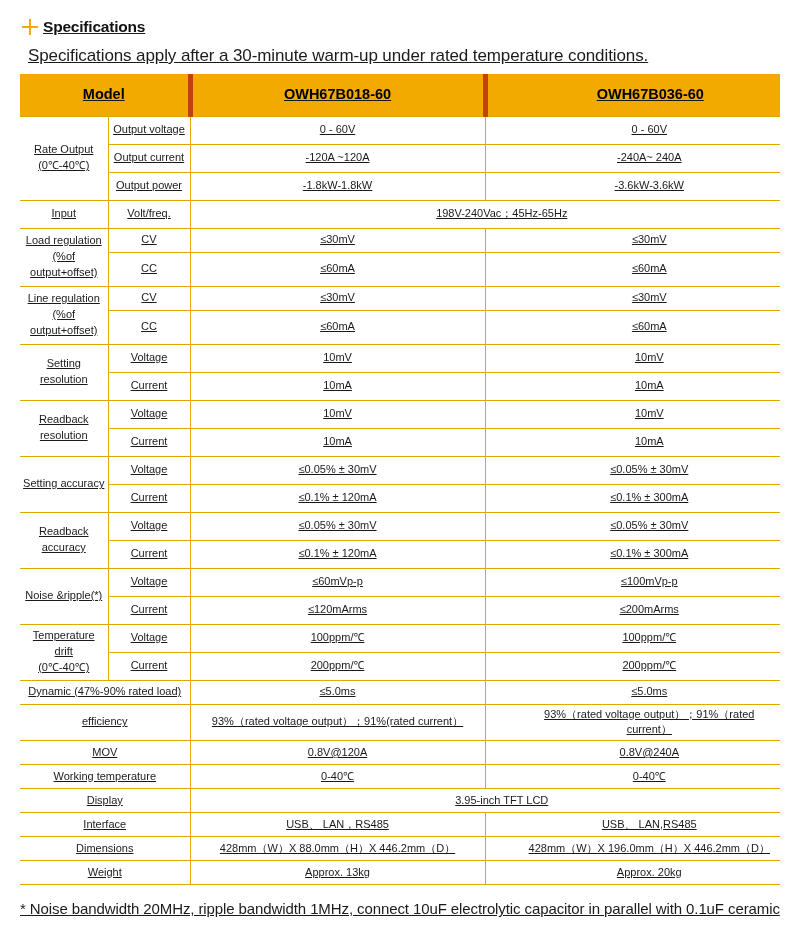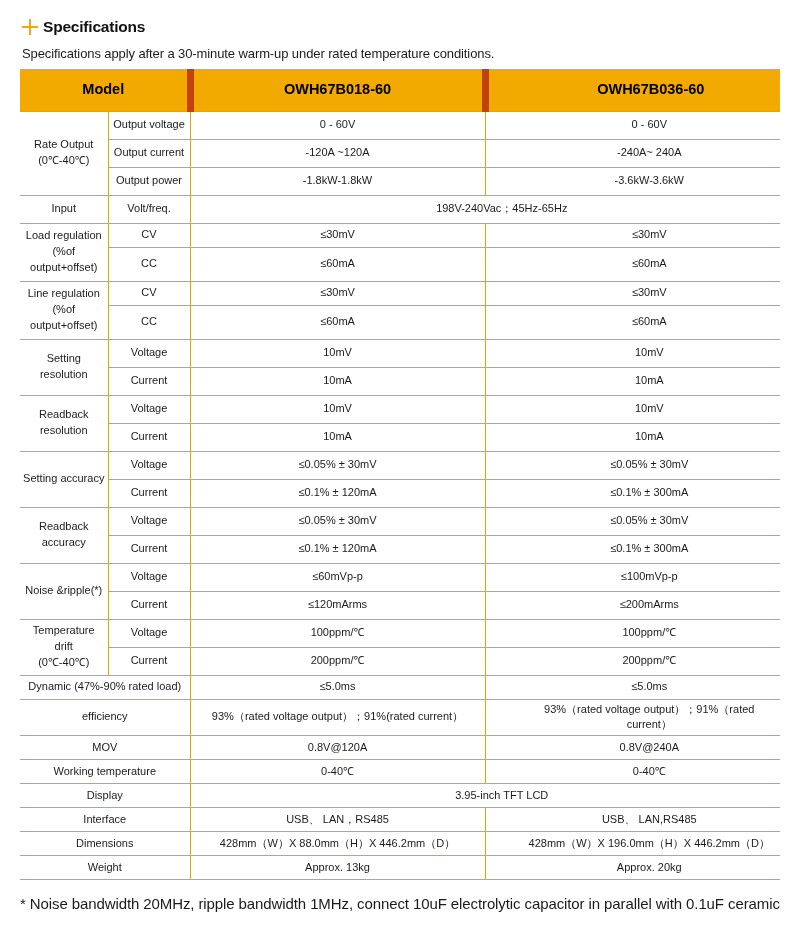--- a/index.html
+++ b/index.html
@@ -12,20 +12,21 @@
     font-family: "Liberation Sans", sans-serif;
     color: #1a1a1a;
     overflow: hidden;
   }
 
   .page {
     width: 776px;
     height: 926px;
     padding: 0;
     position: relative;
+    text-decoration: underline;
   }
 
   
   .title-row {
     display: flex;
     align-items: center;
     gap: 5px;
     padding: 18px 0 0 22px;
     height: 36px;
   }
@@ -43,22 +44,22 @@
   .plus-icon::before { left: 0; top: 7px; width: 16px; height: 2px; }
   .plus-icon::after  { top: 0; left: 7px; height: 16px; width: 2px; }
   .title-text {
     font-size: 15.5px;
     font-weight: bold;
     color: #111111;
     letter-spacing: -0.2px;
   }
 
   .subtitle {
-    padding: 10px 0 8px 22px;
-    font-size: 13px;
+    padding: 10px 0 8px 28px;
+    font-size: 17px;
     color: #1b1b1b;
     letter-spacing: -0.1px;
   }
 
   
   .spec-table {
     width: 760px;
     margin-left: 20px;
     border-collapse: collapse;
     table-layout: fixed;
@@ -82,21 +83,21 @@
   .spec-table thead td {
     background: #F2A900;
     color: #000000;
     font-weight: bold;
     font-size: 14.5px;
     height: 42px;
     border-top: none;
     border-bottom: none;
   }
   .spec-table thead td.hdr-model { border-right: none; }
-  .spec-table thead td.hdr-sep   { border-left: 7px solid #c2410c; }
+  .spec-table thead td.hdr-sep   { border-left: 5px solid #c2410c; }
 
   .col-a { width: 88px; }
   .col-b { width: 82px; }
   .col-c { width: 295px; }
   .col-d { width: 295px; }
 
   .r-tall td { height: 34px; }
   .r-std  td { height: 24px; }
   .r-mid  td { height: 28px; margin-left: 17px; }
 

